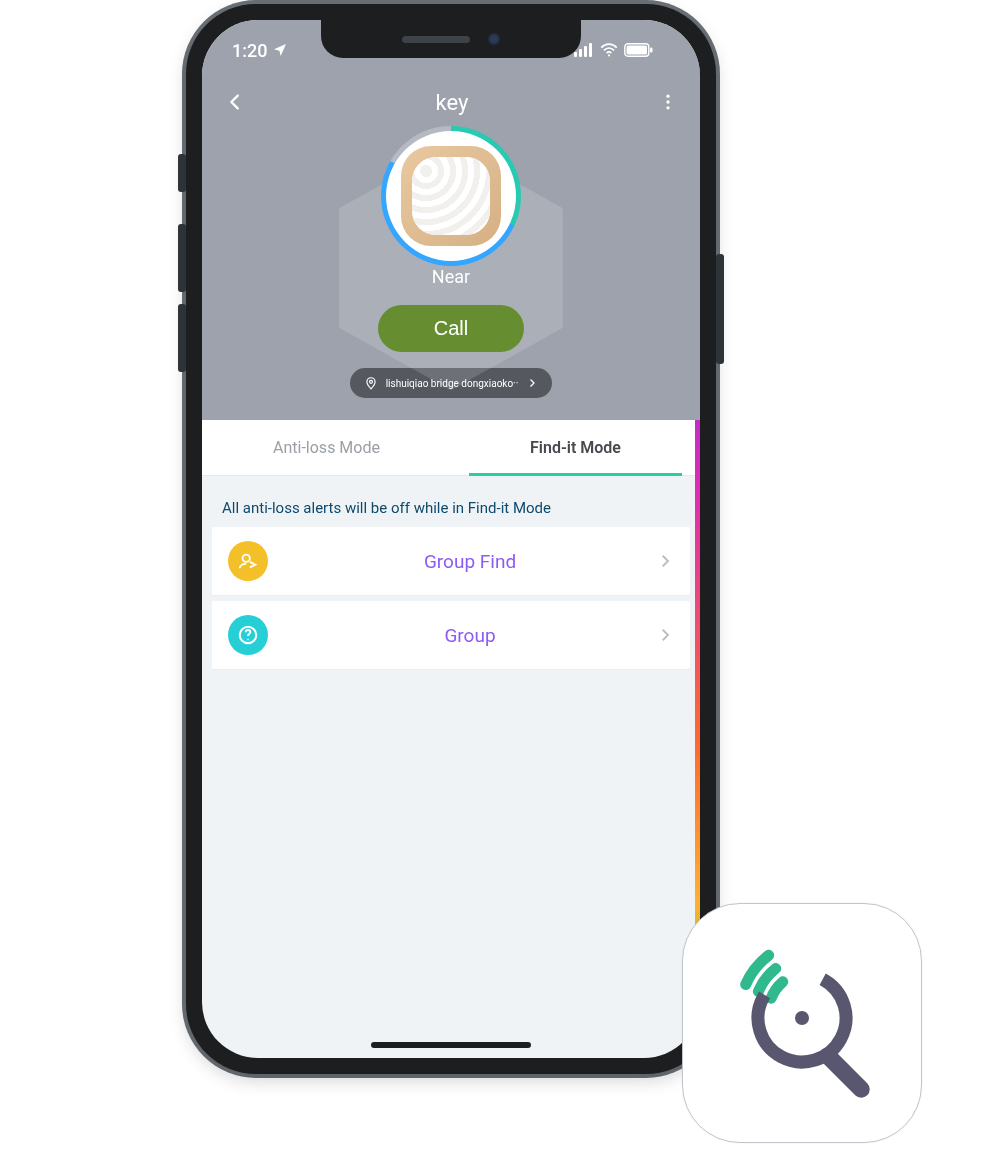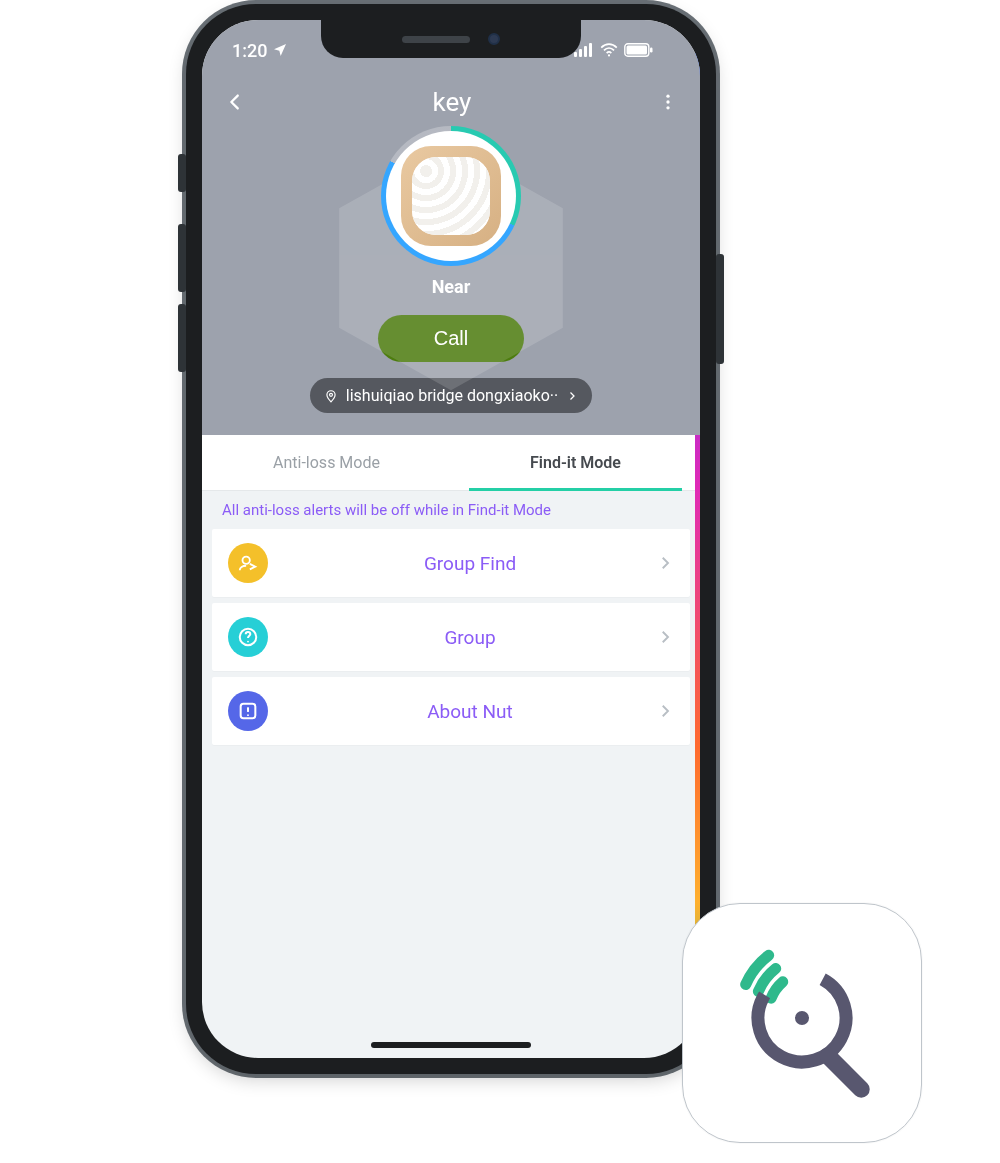--- a/index.html
+++ b/index.html
@@ -73,21 +73,21 @@
       background:#9da2ad;
       padding:62px 0 22px;
       position:relative;
       text-align:center;
       color:#fff;
     }
     .nav{
       display:flex;align-items:center;justify-content:space-between;
       padding:0 22px;height:40px;
     }
-    .title{font-size:26px;font-weight:400;flex:1;text-align:center;}
+    .title{font-size:22px;font-weight:400;flex:1;text-align:center;}
     .hex-bg{
       position:absolute;top:118px;left:50%;transform:translateX(-50%);
       width:260px;height:260px;opacity:.14;
     }
     .device{
       position:relative;display:inline-block;margin-top:4px;
     }
     .ring{
       width:140px;height:140px;border-radius:50%;
       background:conic-gradient(#28cab1 0deg,#28cab1 115deg,#35a6ff 115deg,#35a6ff 300deg,rgba(255,255,255,.25) 300deg,rgba(255,255,255,.25) 360deg);
@@ -102,38 +102,38 @@
       background:linear-gradient(135deg,#e9c9a1,#d6b083);
       display:flex;align-items:center;justify-content:center;position:relative;
     }
     .nut-top{
       width:78px;height:78px;border-radius:24px;background:#fff;position:relative;overflow:hidden;
     }
     .nut-top::before{
       content:"";position:absolute;inset:0;border-radius:24px;
       background:repeating-radial-gradient(circle at 18% 18%,#f2f0ec 0 6px,#fff 6px 12px);
     }
-    .near{margin-top:10px;font-size:18px;font-weight:700;}
+    .near{font-size:18px;font-weight:400;}
     .call-btn{
       margin-top:18px;display:inline-block;
       background:#4d7c0f;color:#fff;font-size:20px;
       padding:12px 56px;border-radius:30px;border:none;cursor:pointer;
     }
     .location{
       margin-top:16px;display:inline-flex;align-items:center;gap:8px;
       background:#55585f;color:#fff;
-      padding:8px 14px;border-radius:20px;font-size:16px;cursor:pointer;
+      padding:8px 14px;border-radius:20px;font-size:10px;cursor:pointer;
     }
 
     .tabs{display:flex;background:#fff;border-bottom:1px solid #e5e8ea;}
     .tab{flex:1;text-align:center;padding:18px 0;font-size:16px;color:#9aa0a6;cursor:pointer;position:relative;}
     .tab.active{color:#464a4f;font-weight:600;}
     .tab.active::after{content:"";position:absolute;left:18px;right:18px;bottom:-1px;height:3px;background:#24cfa6;}
 
-    .note{font-size:15px;color:#8b5cf6;padding:10px 20px 10px;}
+    .note{font-size:15px;color:#0c4a6e;padding:23px 20px 10px;}
     .list{padding:0 10px 20px;}
     .item{
       background:#fff;border-radius:2px;margin-bottom:6px;
       display:flex;align-items:center;padding:14px 16px;cursor:pointer;
       box-shadow:0 1px 0 rgba(0,0,0,.02);
     }
     .item .ico{width:40px;height:40px;border-radius:50%;display:flex;align-items:center;justify-content:center;margin-right:16px;}
     .item .lbl{flex:1;font-size:19px;color:#8b5cf6;text-align:center;}
     .chev{color:#b8bec4;}
 
@@ -256,33 +256,20 @@
       </div>
       <div class="item">
         <div class="ico" style="background:#26cfd6">
           <svg width="22" height="22" viewBox="0 0 24 24" fill="none" stroke="#fff" stroke-width="2.2">
               <circle cx="12" cy="12" r="9"></circle>
               <path d="M9.5 9a2.5 2.5 0 015 0c0 1.5-2.5 2-2.5 4"></path>
               <circle cx="12" cy="17" r="1" fill="#fff" stroke="none"></circle>
             </svg>
         </div>
         <div class="lbl">Group</div>
-        <svg class="chev" width="18" height="18" viewBox="0 0 24 24" fill="none" stroke="currentColor" stroke-width="2.5">
-            <polyline points="9 5 16 12 9 19"></polyline>
-          </svg>
-      </div>
-      <div class="item">
-        <div class="ico" style="background:#5567e8">
-          <svg width="22" height="22" viewBox="0 0 24 24" fill="none" stroke="#fff" stroke-width="2.2">
-              <rect x="4" y="4" width="16" height="16" rx="3"></rect>
-              <line x1="12" y1="8" x2="12" y2="13"></line>
-              <circle cx="12" cy="16.5" r="1" fill="#fff" stroke="none"></circle>
-            </svg>
-        </div>
-        <div class="lbl">About Nut</div>
         <svg class="chev" width="18" height="18" viewBox="0 0 24 24" fill="none" stroke="currentColor" stroke-width="2.5">
             <polyline points="9 5 16 12 9 19"></polyline>
           </svg>
       </div>
     </div>
 
     <div class="home-ind"></div>
   </div>
 </div>
 

